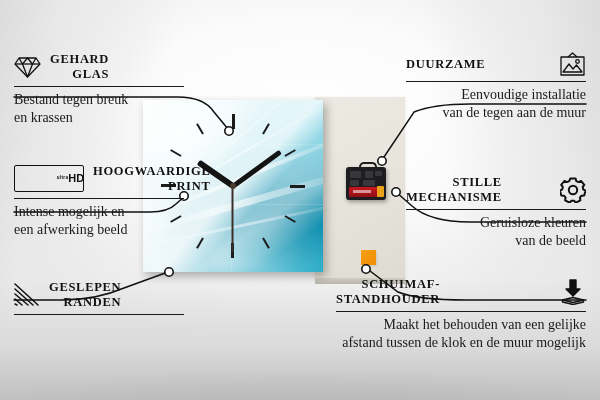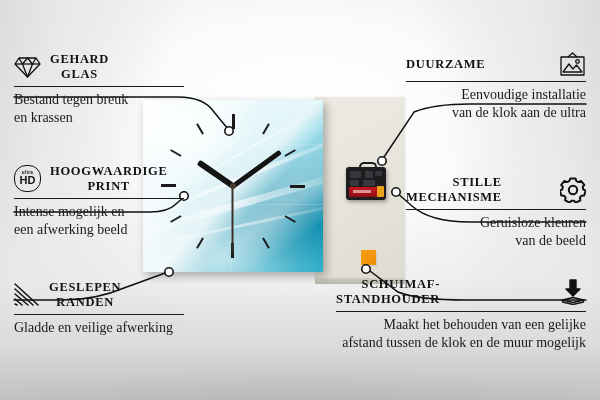--- a/index.html
+++ b/index.html
@@ -86,29 +86,29 @@
     background:linear-gradient(135deg,#f79f12,#ef8f07);box-shadow:2px 2px 0 rgba(210,208,200,.9);}
 
   
   .lines{position:absolute;inset:0;}
 
   
   .feat{position:absolute;}
   .feat .head{display:flex;align-items:center;gap:9px;}
   .feat.right .head{flex-direction:row;justify-content:space-between;}
   .feat .title{font-weight:bold;font-size:12.5px;letter-spacing:.7px;color:#111;line-height:1.18;text-transform:uppercase;}
-  .feat.left .title{text-align:center;}
+  .feat.left .title{text-align:right;}
   .feat.right .title{text-align:right;}
   .feat .rule{height:1px;background:#1a1a1a;margin:4px 0 4px 0;}
   .feat .desc{font-size:14px;line-height:1.32;color:#1a1a1a;}
   .feat.right .desc{text-align:right;}
   .ico{flex:0 0 auto;color:#111;display:block;}
 
-  .hdbox{width:25px;height:25px;border:1.6px solid #111;border-radius:12px;
-    display:flex;flex-direction:column;align-items:center;justify-content:center;line-height:1;}
+  .hdbox{width:25px;height:25px;border:1.6px solid #111;border-radius:2px;
+    display:flex;flex-direction:row;align-items:center;justify-content:center;line-height:1;padding-left:43px;}
   .hdbox .u{font-size:4.6px;font-weight:bold;letter-spacing:.3px;font-family:"Liberation Sans",sans-serif;}
   .hdbox .h{font-size:11px;font-weight:bold;font-family:"Liberation Sans",sans-serif;margin-top:-1px;}
 </style>
 </head>
 <body>
 
 <div id="stage">
 
   <div class="bg-base"></div>
   <div class="bg-vig-l"></div>
@@ -273,43 +273,40 @@
           <path d="M1,16 L8,22"></path>
             <path d="M1,21 L3,22"></path>
         </g>
       </svg>
       <div class="title">
         <div>GESLEPEN</div>
         <div>RANDEN</div>
       </div>
     </div>
     <div class="rule"></div>
-    <div class="desc">
-      <div>Gladde en veilige afwerking</div>
-    </div>
   </div>
 
   <div class="feat right" style="right:14px;top:52px;width:180px">
     <div class="head">
       <div class="title">
         <div>DUURZAME</div>
       </div>
       <svg class="ico" width="27" height="25" viewBox="0 0 27 25">
         <g fill="none" stroke="#111" stroke-width="1.3" stroke-linejoin="round">
           <path d="M9,5 L13.5,1 L18,5"></path>
           <rect x="2" y="5" width="23" height="18"></rect>
           <path d="M4,20 L10,12 L14,17 L17.5,13 L23,20 Z"></path>
           <circle cx="18.5" cy="9.5" r="1.8"></circle>
         </g>
       </svg>
     </div>
     <div class="rule"></div>
     <div class="desc">
       <div>Eenvoudige installatie</div>
-      <div>van de klok aan de ultra</div>
+      <div>van de tegen aan de muur</div>
     </div>
   </div>
 
   <div class="feat right" style="right:14px;top:175px;width:180px">
     <div class="head">
       <div class="title">
         <div>STILLE</div>
         <div>MECHANISME</div>
       </div>
       <svg class="ico" width="26" height="26" viewBox="0 0 26 26">

